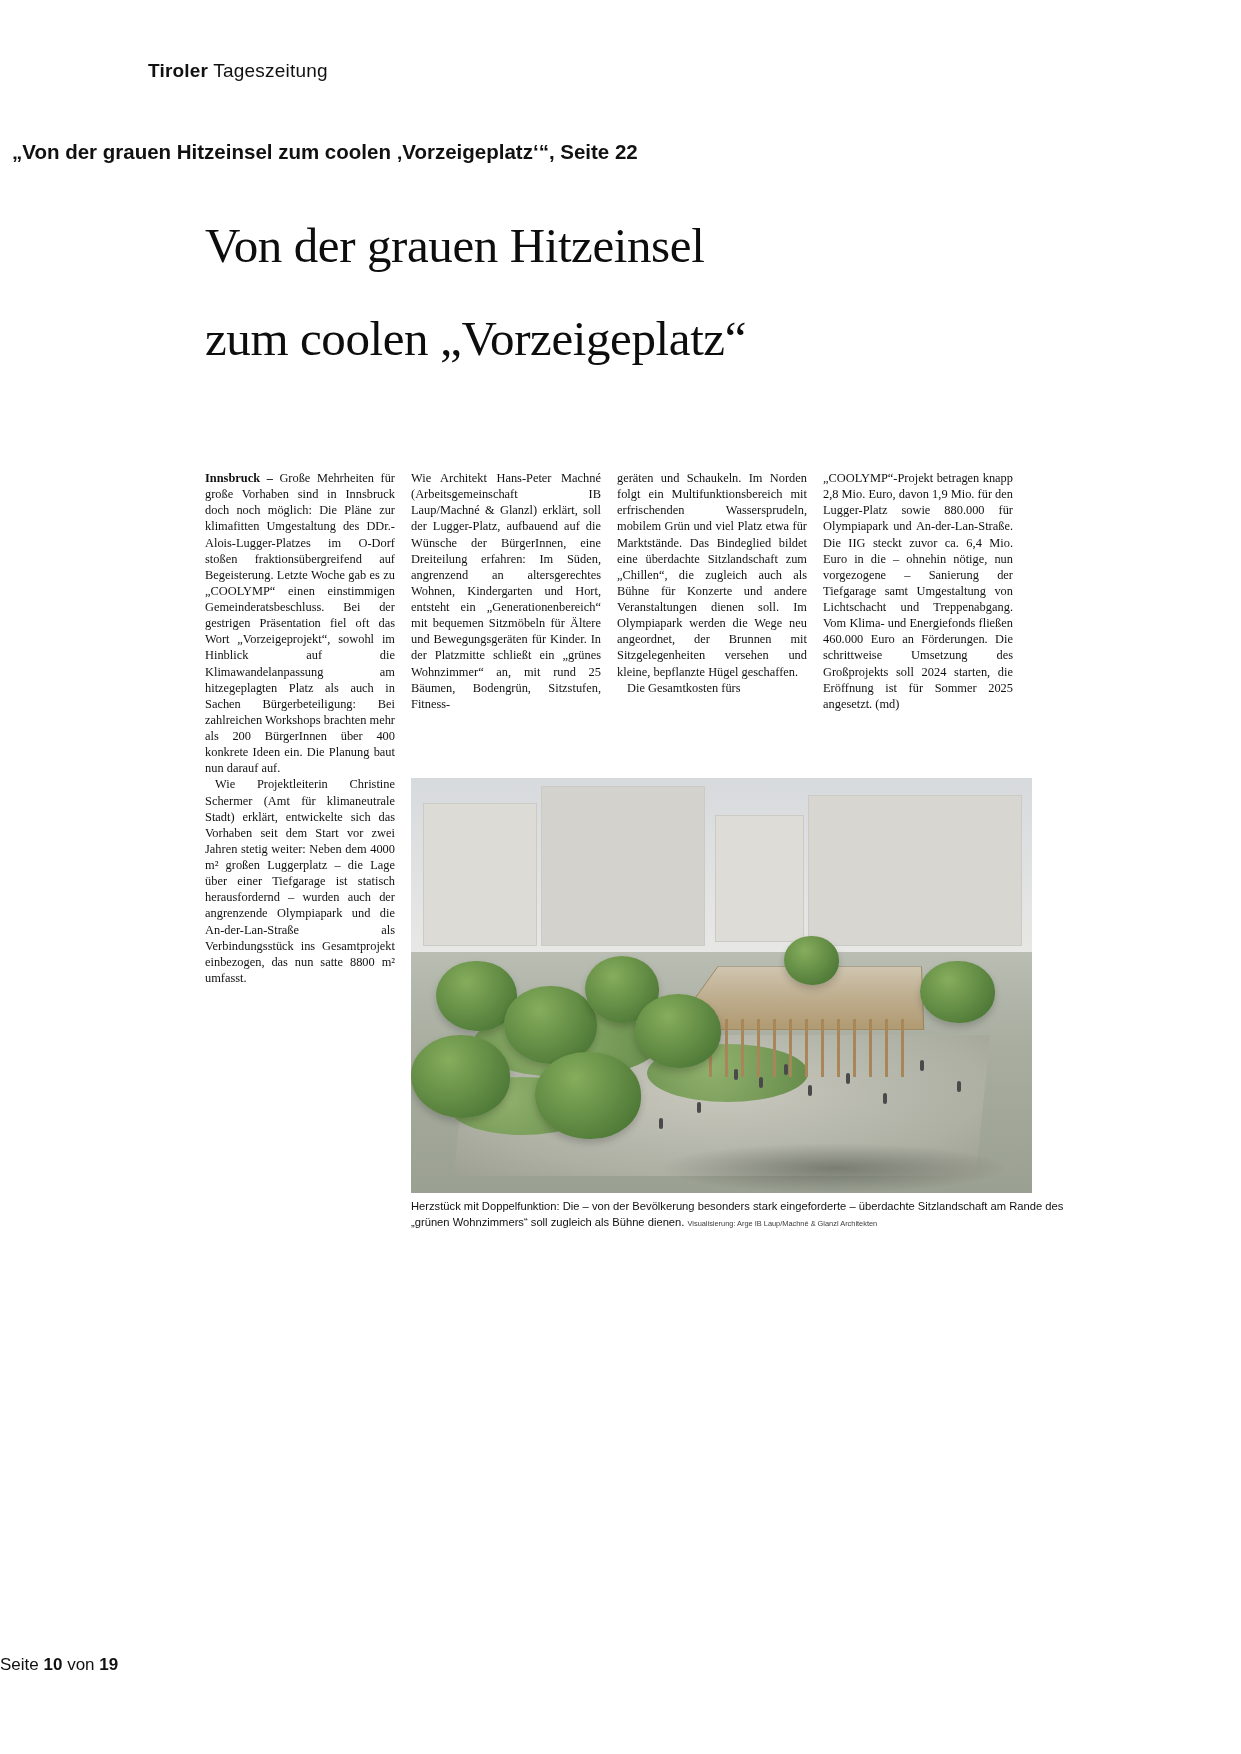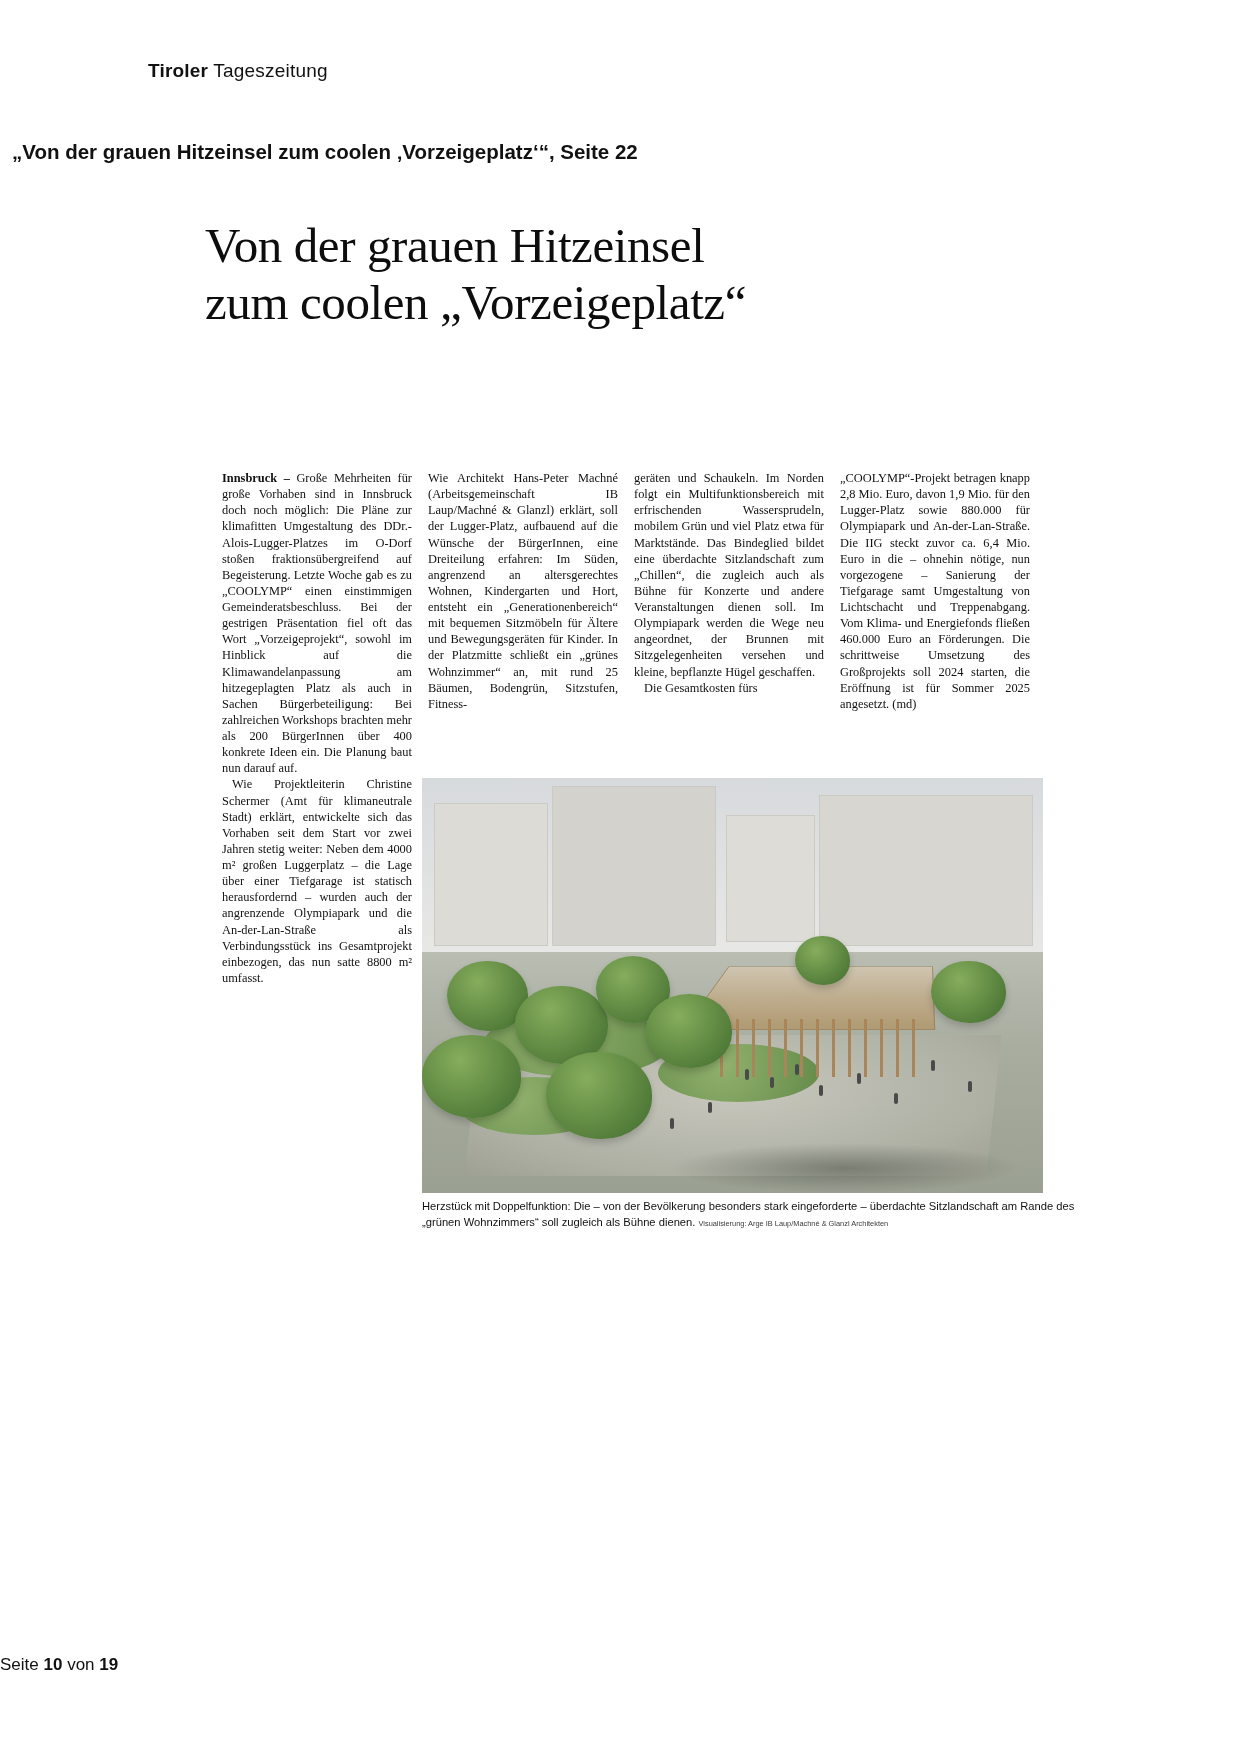--- a/index.html
+++ b/index.html
@@ -51,35 +51,35 @@
 
   .headline {
     font-family: Liberation Serif, serif;
     font-size: 49px;
     line-height: 1.16;
     font-weight: normal;
     color: #0d0d0d;
     letter-spacing: -0.4px;
     margin: 0 0 2px 0;
   }
-  .headline .l2 { display:block; }
+  .headline .l2 { display:block;margin-top:36px; }
 
   .standfirst {
     font-family: "Liberation Serif", serif;
     font-size: 23.5px;
     line-height: 1.32;
     color: #15140f;
     margin: 18px 0 0 2px;
     padding-left: 22px;
   }
 
   
   .cols {
     position: absolute;
-    left: 222px;
+    left: 205px;
     top: 470px;
     width: 831px;
     display: flex;
     gap: 16px;
   }
   .col {
     width: 190px;
     font-family: "Liberation Serif", serif;
     font-size: 12.4px;
     line-height: 1.30;
@@ -88,21 +88,21 @@
     hyphens: manual;
   }
   .col p { margin: 0; text-indent: 10px; }
   .col p.first { text-indent: 0; }
   .col p + p { margin-top: 0; }
   .lead-city { font-weight: bold; }
 
   
   .figure {
     position: absolute;
-    left: 422px;
+    left: 411px;
     top: 778px;
     width: 677px;
   }
   .photo {
     position: relative;
     width: 621px;
     height: 415px;
     overflow: hidden;
     background: linear-gradient(#cfd3d6, #e6e6e2);
     border: 0;

